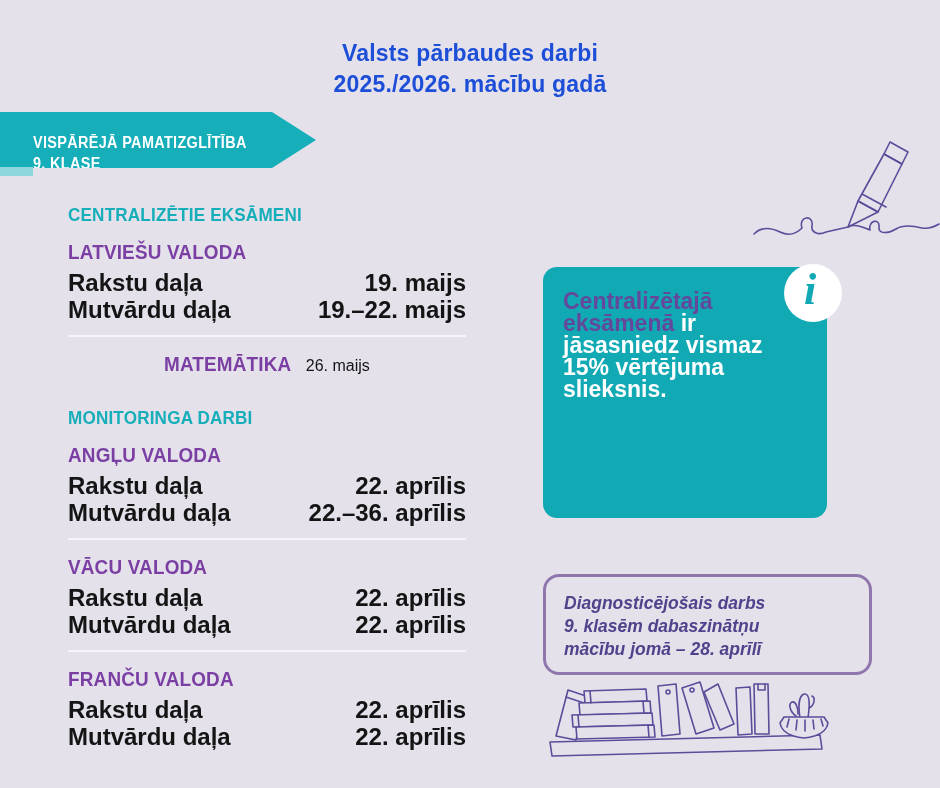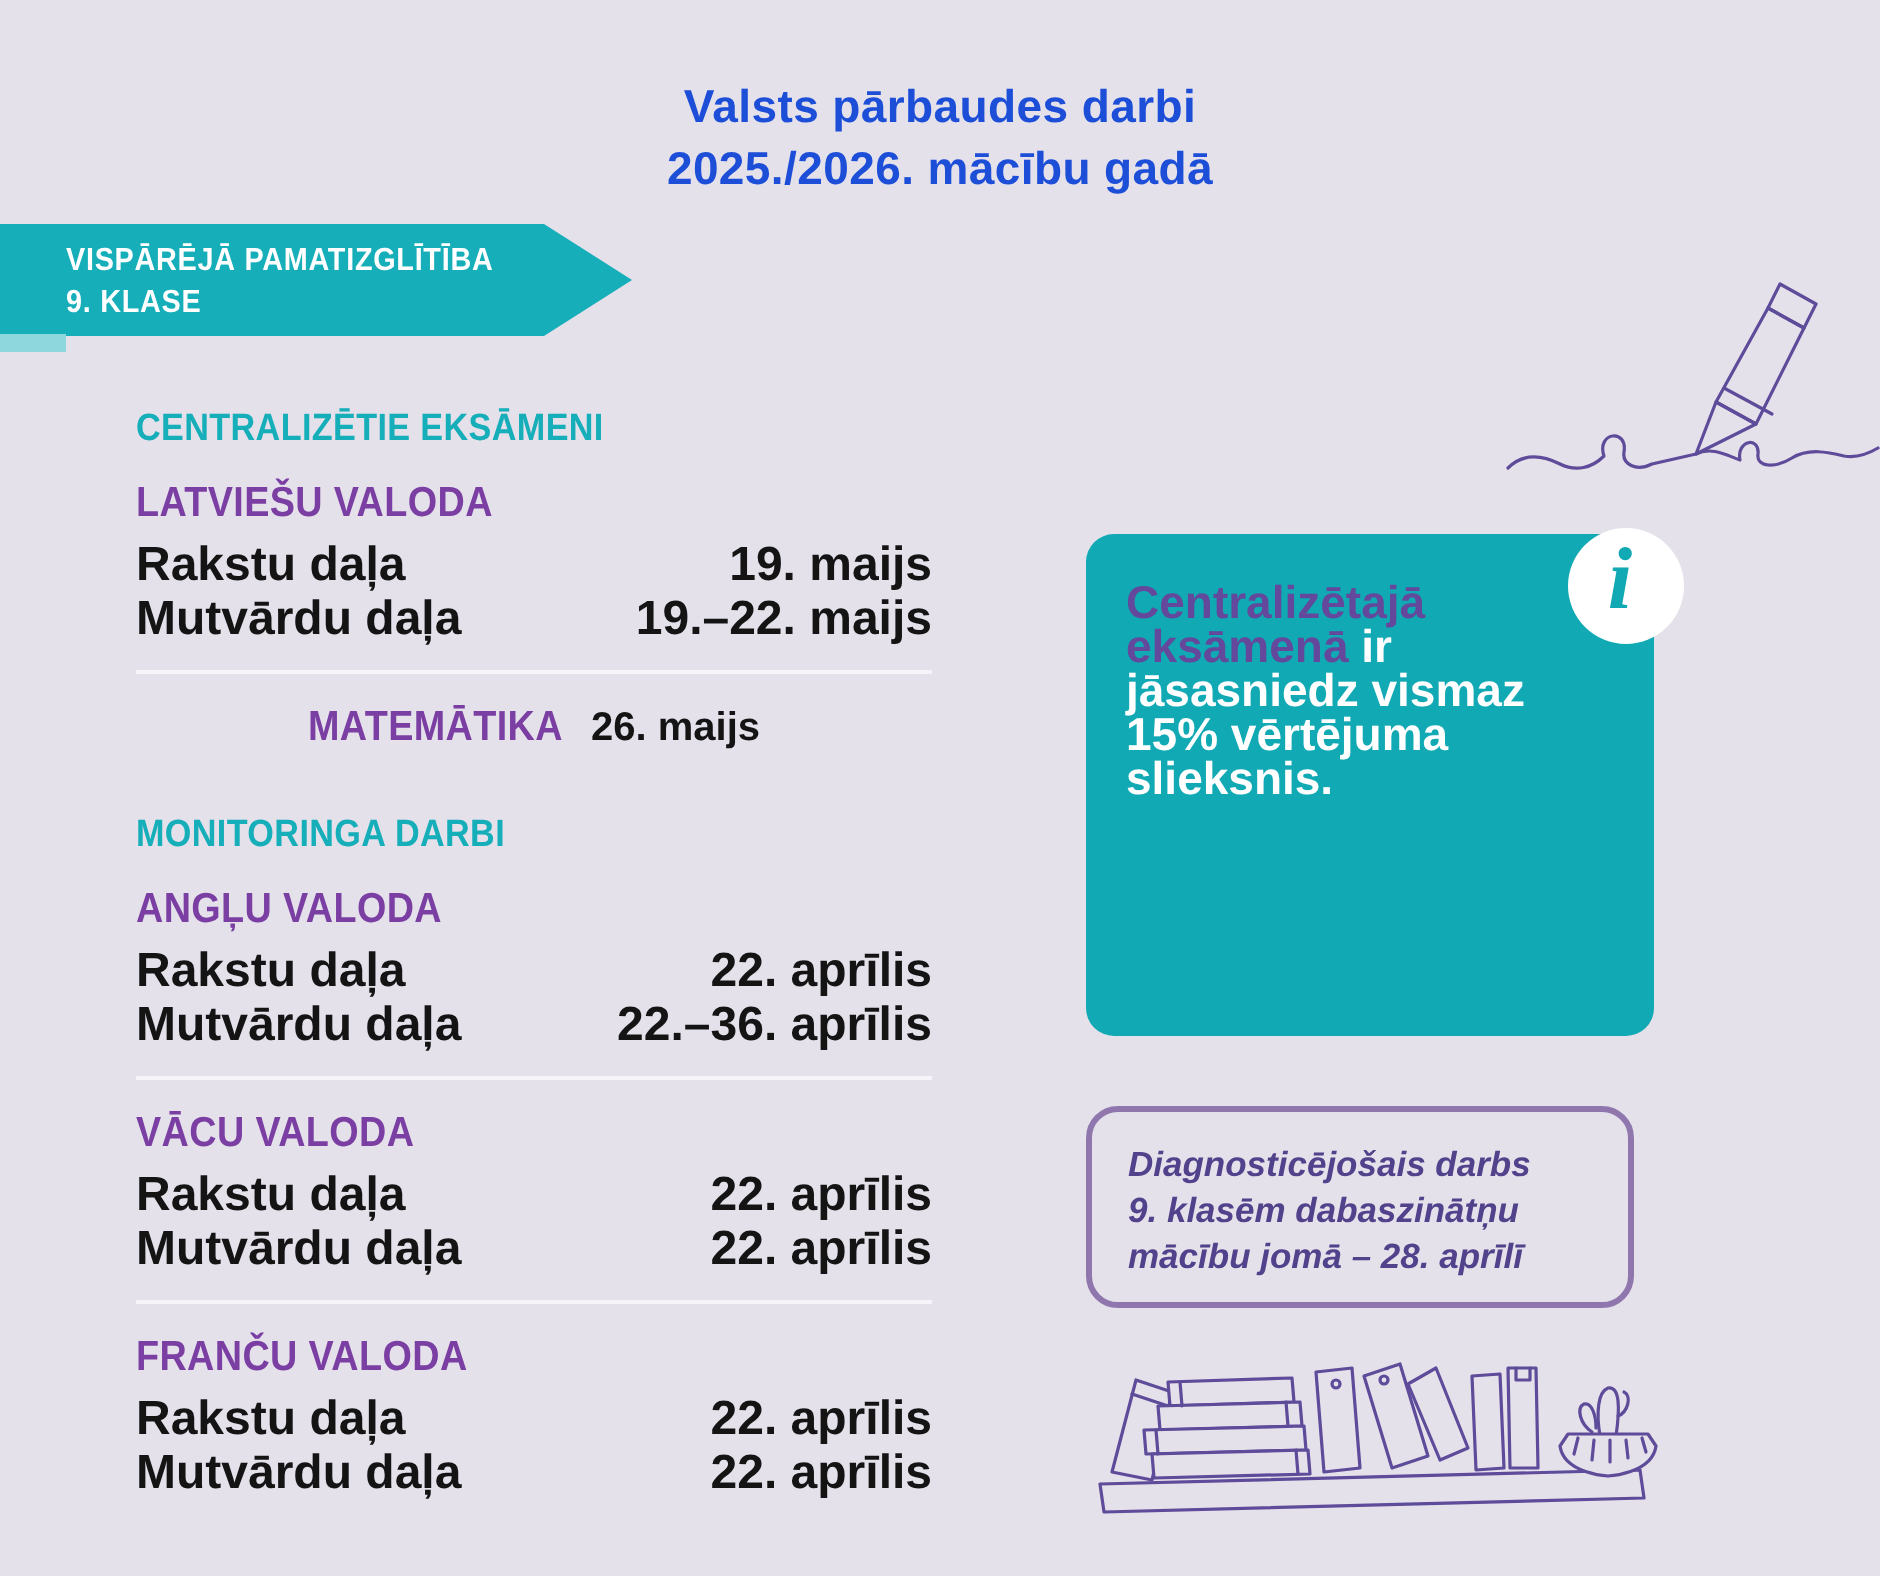--- a/index.html
+++ b/index.html
@@ -11,21 +11,21 @@
   
   .title{
     position:absolute;top:38px;left:0;width:940px;text-align:center;
     color:#1d4ed8;font-weight:bold;font-size:23px;line-height:31px;letter-spacing:.2px;
   }
   
   .ribbon{
     position:absolute;top:112px;left:0;width:316px;height:56px;
     background:#15aeb9;color:#fff;
     clip-path:polygon(0 0,272px 0,100% 50%,272px 100%,0 100%);
-    box-sizing:border-box;padding:8px 0 0 33px;
+    box-sizing:border-box;padding:20px 0 0 33px;
   }
   .ribbon .rline{
     font-weight:bold;font-size:16px;line-height:21px;letter-spacing:.4px;
     transform:scaleX(.9);transform-origin:left center;white-space:nowrap;
   }
   .ribbon-fold{position:absolute;top:167px;left:0;width:33px;height:9px;background:#8ed8dd;}
   
   .schedule{position:absolute;left:68px;top:203px;width:398px;}
   .group-h{
     color:#15aeb9;font-weight:bold;font-size:19px;line-height:24px;
@@ -36,21 +36,21 @@
     color:#7b3fa3;font-weight:bold;font-size:21px;line-height:28px;
     transform:scaleX(.9);transform-origin:left center;white-space:nowrap;letter-spacing:.2px;
   }
   .group-h{margin-bottom:11px;}
   .subject-name{margin-bottom:3px;}
   .row{
     display:flex;justify-content:space-between;align-items:baseline;
     font-size:24px;font-weight:bold;color:#141414;line-height:27px;
   }
   .subject-inline{display:flex;justify-content:center;align-items:baseline;}
-  .subject-inline .date{font-size:20px;font-weight:bold;color:#141414;}
+  .subject-inline .date{font-size:16px;font-weight:normal;color:#141414;}
   .divider{border-top:2px solid #f5f4f8;margin:12px 0 13px 0;}
   
   .info-box{
     position:absolute;left:543px;top:267px;width:284px;height:251px;
     background:#10a9b4;border-radius:14px;box-sizing:border-box;
     padding:19px 20px;
   }
   .info-p{
     margin:4px 0 21px 0;font-size:23px;font-weight:bold;line-height:22px;color:#ffffff;
   }
@@ -58,21 +58,21 @@
   .info-badge{
     position:absolute;top:-3px;right:-15px;width:58px;height:58px;border-radius:50%;
     background:#ffffff;display:flex;align-items:center;justify-content:center;
   }
   .info-badge .iglyph{
     font-family:"Liberation Serif",serif;font-style:italic;font-weight:bold;
     font-size:44px;color:#10a9b4;line-height:1;padding:0 6px 6px 0;
   }
   
   .diag-box{
-    position:absolute;left:543px;top:553px;width:274px;height:101px;
+    position:absolute;left:543px;top:574px;width:329px;height:101px;
     border:3px solid #8f77ae;border-radius:16px;box-sizing:border-box;
     padding:15px 18px;color:#52418b;font-size:17.5px;font-weight:bold;
     font-style:italic;line-height:23px;
   }
   
   .pen-art{position:absolute;left:752px;top:128px;}
   .books-art{position:absolute;left:546px;top:678px;}
 </style>
 </head>
 <body>

